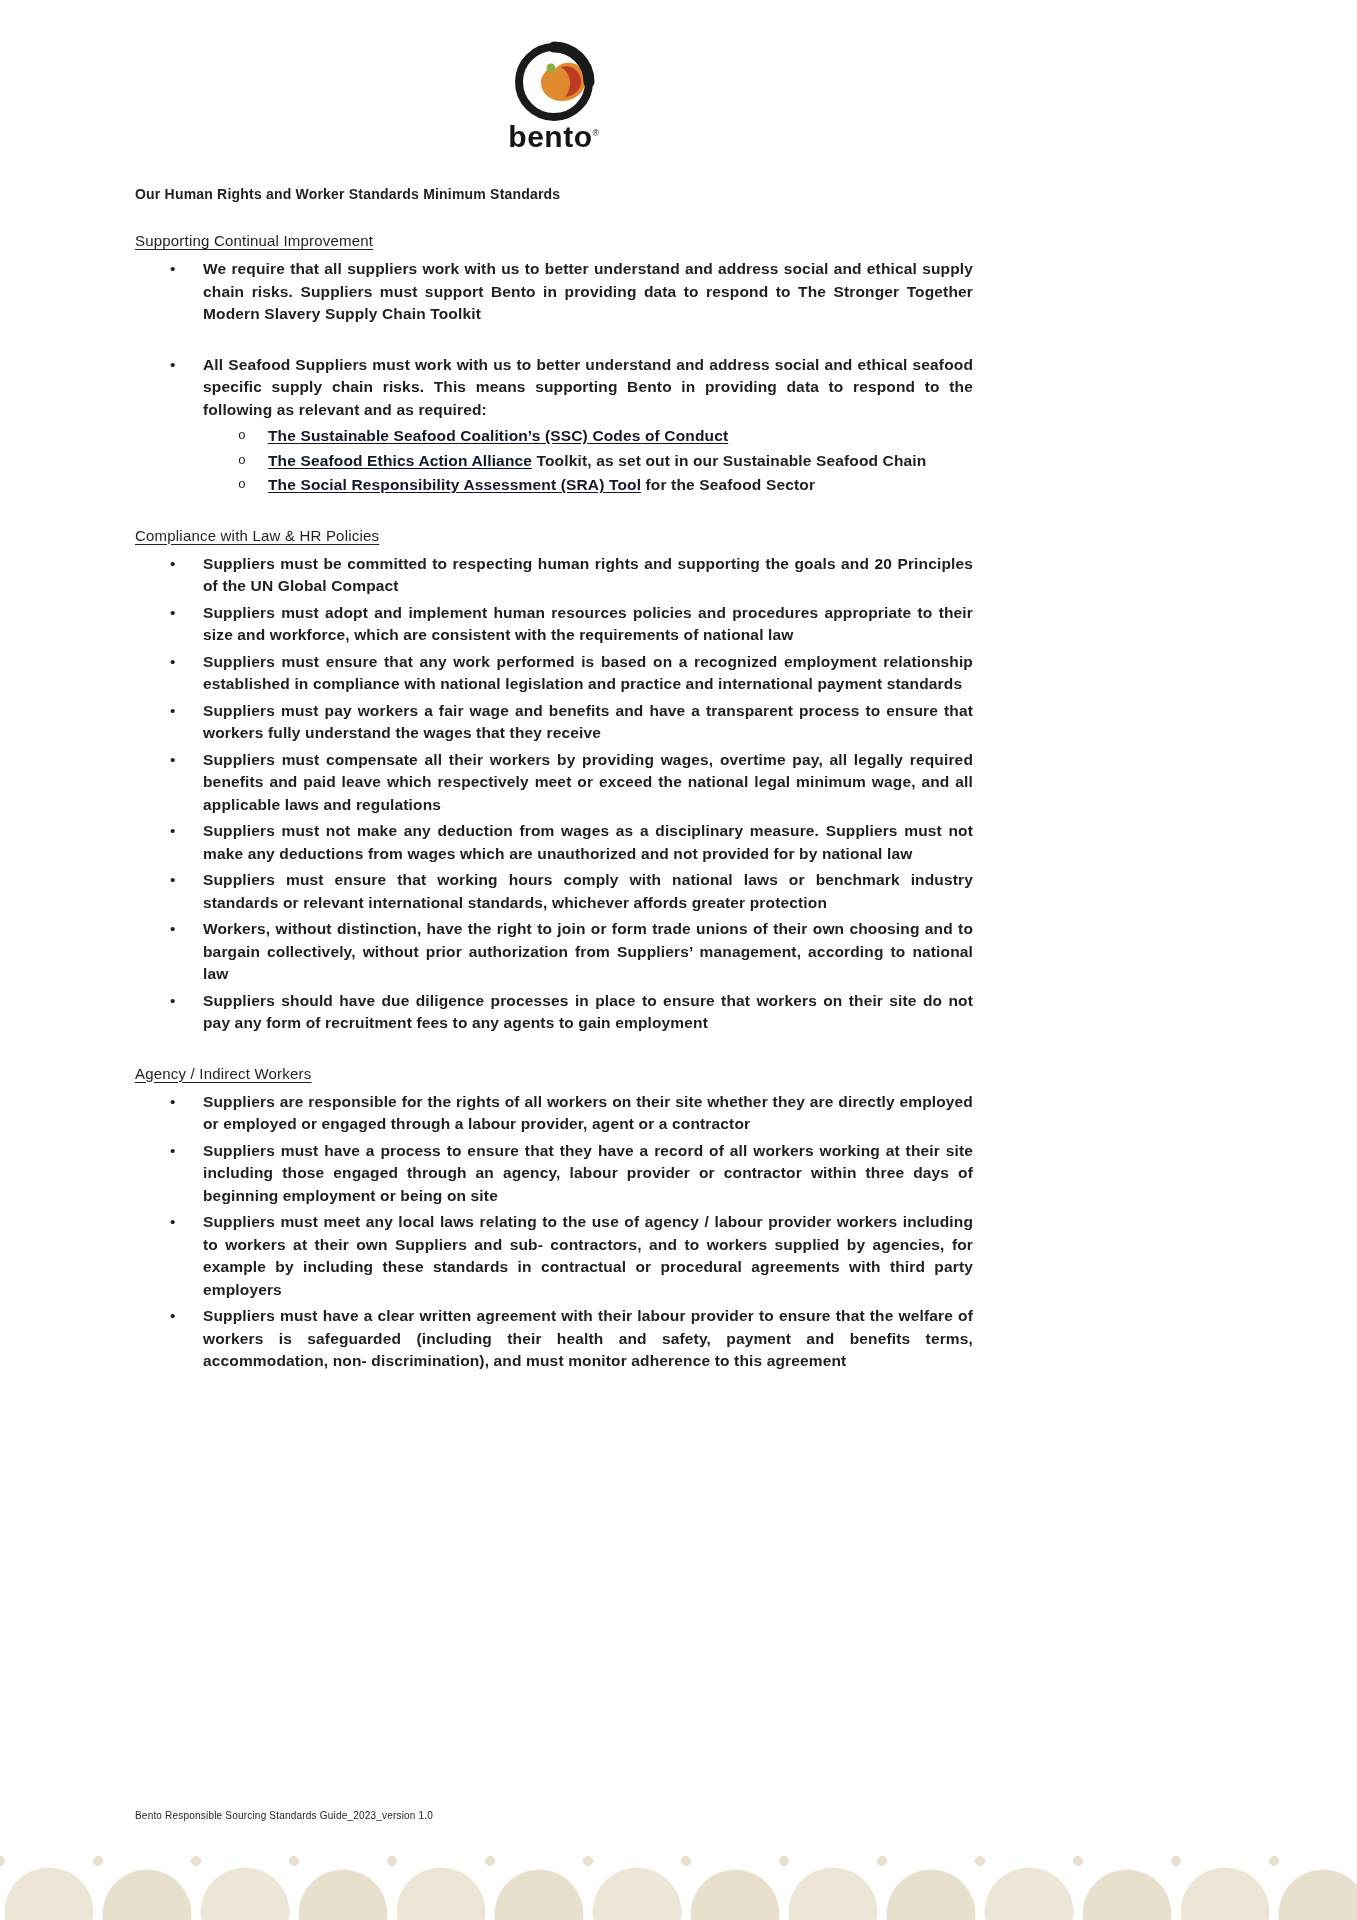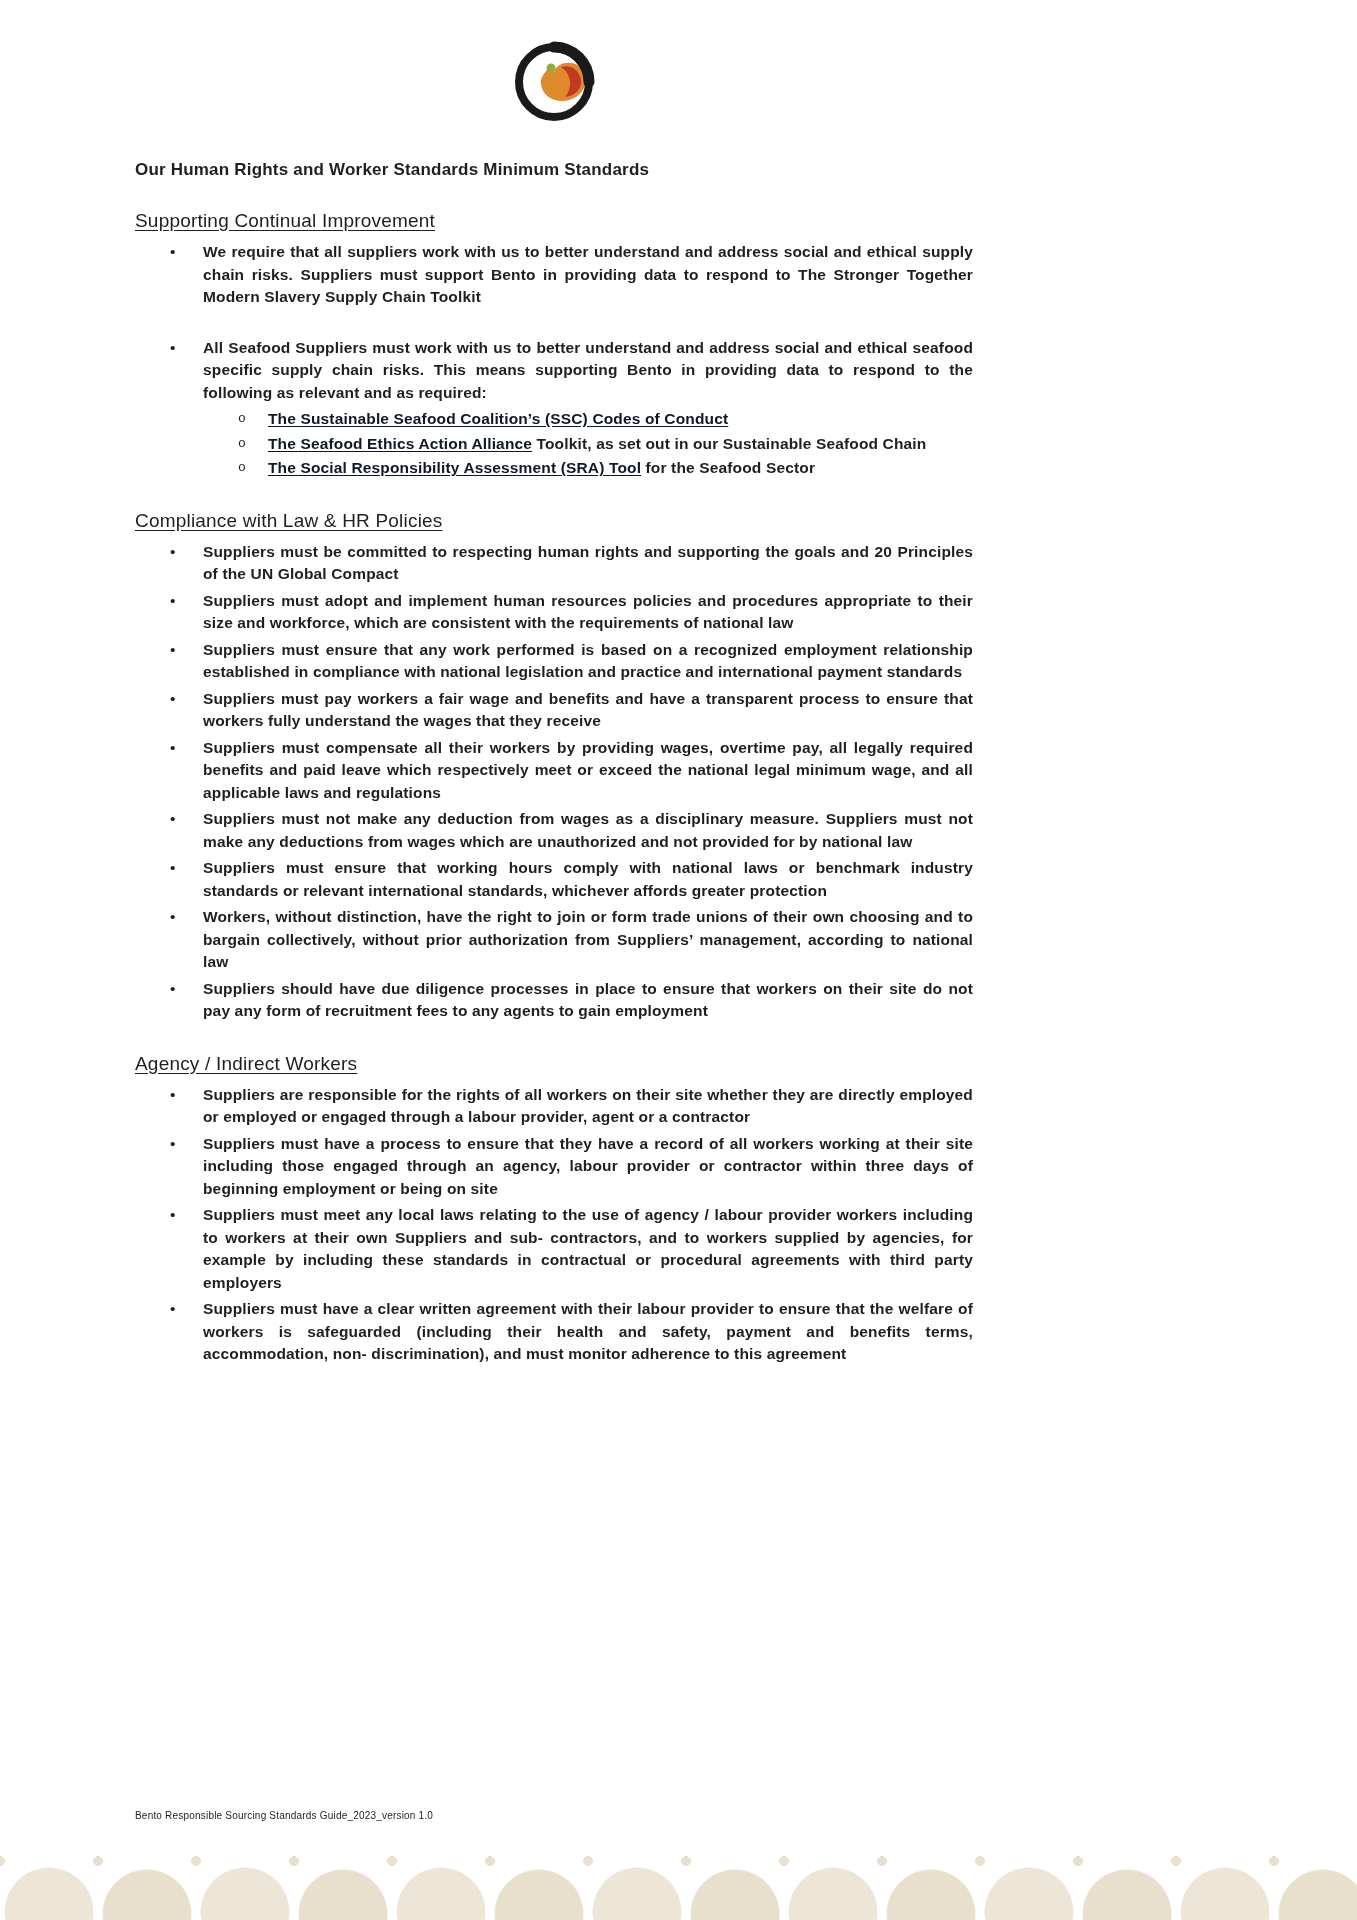--- a/index.html
+++ b/index.html
@@ -34,27 +34,27 @@
     line-height: 1;
   }
   .reg-mark {
     font-size: 9px;
     vertical-align: super;
     font-weight: 400;
   }
   
   .doc-title {
     margin-top: 34px;
-    font-size: 17px;
+    font-size: 14px;
     font-weight: 700;
     letter-spacing: 0.2px;
   }
   .section { margin-top: 30px; }
   .section-heading {
-    font-size: 19px;
+    font-size: 15px;
     text-decoration: underline;
     text-underline-offset: 3px;
     margin-bottom: 9px;
     letter-spacing: 0.2px;
   }
   .bullets { }
   .bullet {
     display: flex;
     margin: 0 0 4px 0;
     font-size: 15.5px;
@@ -118,20 +118,21 @@
   <div class="content">
 
     <div class="logo-block">
       <svg class="logo-mark" width="96" height="84" viewBox="0 0 96 84">
         <path d="M48 34 C52 22, 72 22, 77 33 C83 44, 78 58, 63 62 C49 66, 36 58, 35 46 C34.5 40, 37 37, 40 33 C42 30, 45 31, 48 34 Z" fill="#E08A2E"></path>
         <path d="M55 29 C65 26, 74 33, 75 42 C76 51, 69 58, 59 59 C66 51, 67 37, 55 29 Z" fill="#C03A23"></path>
         <circle cx="45" cy="30" r="4.5" fill="#8FAE3C"></circle>
         <circle cx="48" cy="44" r="35" fill="none" stroke="#1a1a1a" stroke-width="8"></circle>
         <path d="M48 9 A35 35 0 0 1 83 44" fill="none" stroke="#1a1a1a" stroke-width="11" stroke-linecap="round"></path>
       </svg>
+      <div class="wordmark-row"><span>bento</span><span class="reg-mark">®</span></div>
     </div>
 
     <div class="doc-title">Our Human Rights and Worker Standards Minimum Standards</div>
 
     <div class="section">
       <div class="section-heading">Supporting Continual Improvement</div>
       <div class="bullets">
         <div class="bullet mb-lg">
           <span class="marker">•</span>
           <div class="btext">We require that all suppliers work with us to better understand and address social and ethical supply chain risks. Suppliers must support Bento in providing data to respond to The Stronger Together Modern Slavery Supply Chain Toolkit</div>

